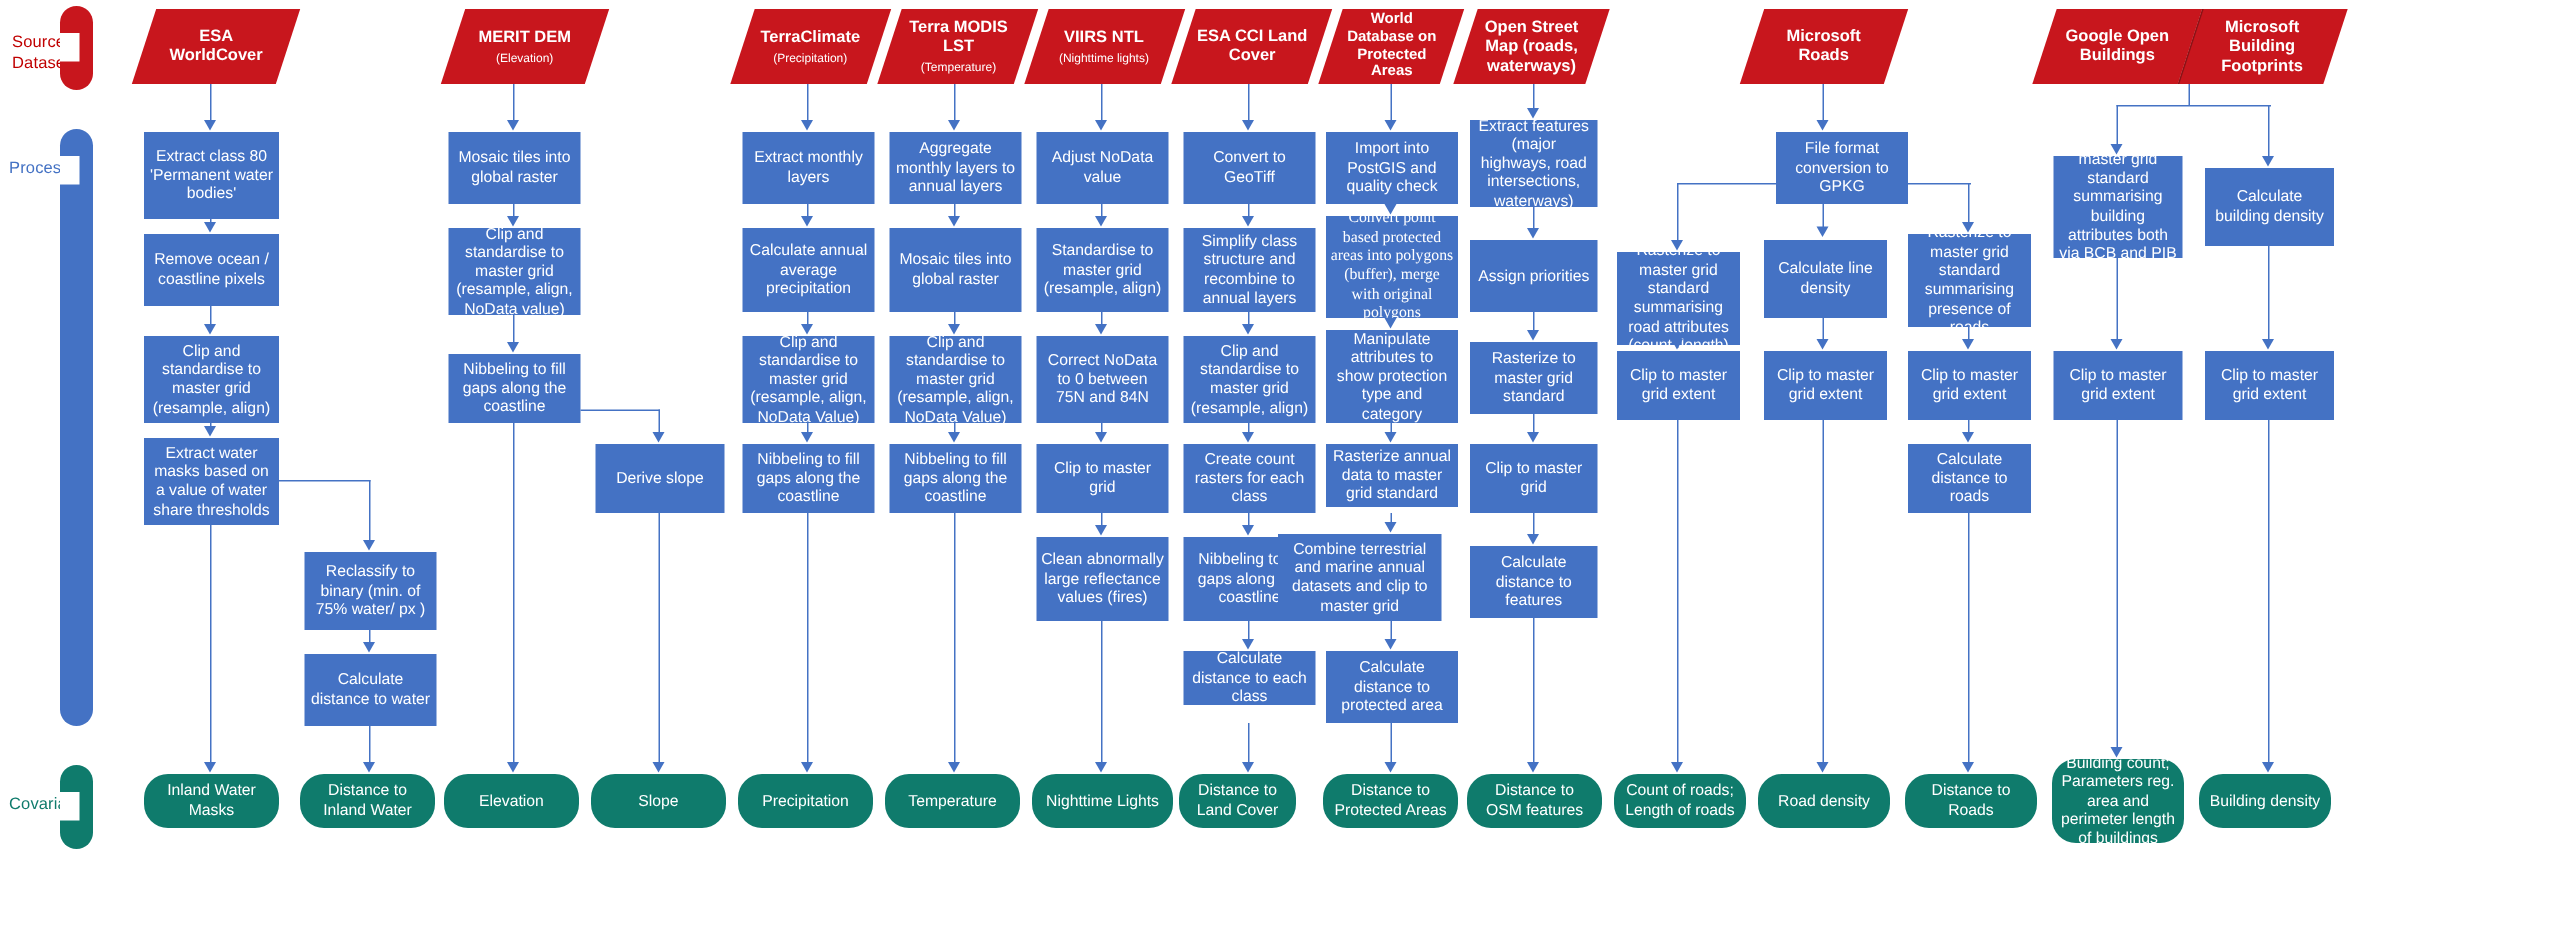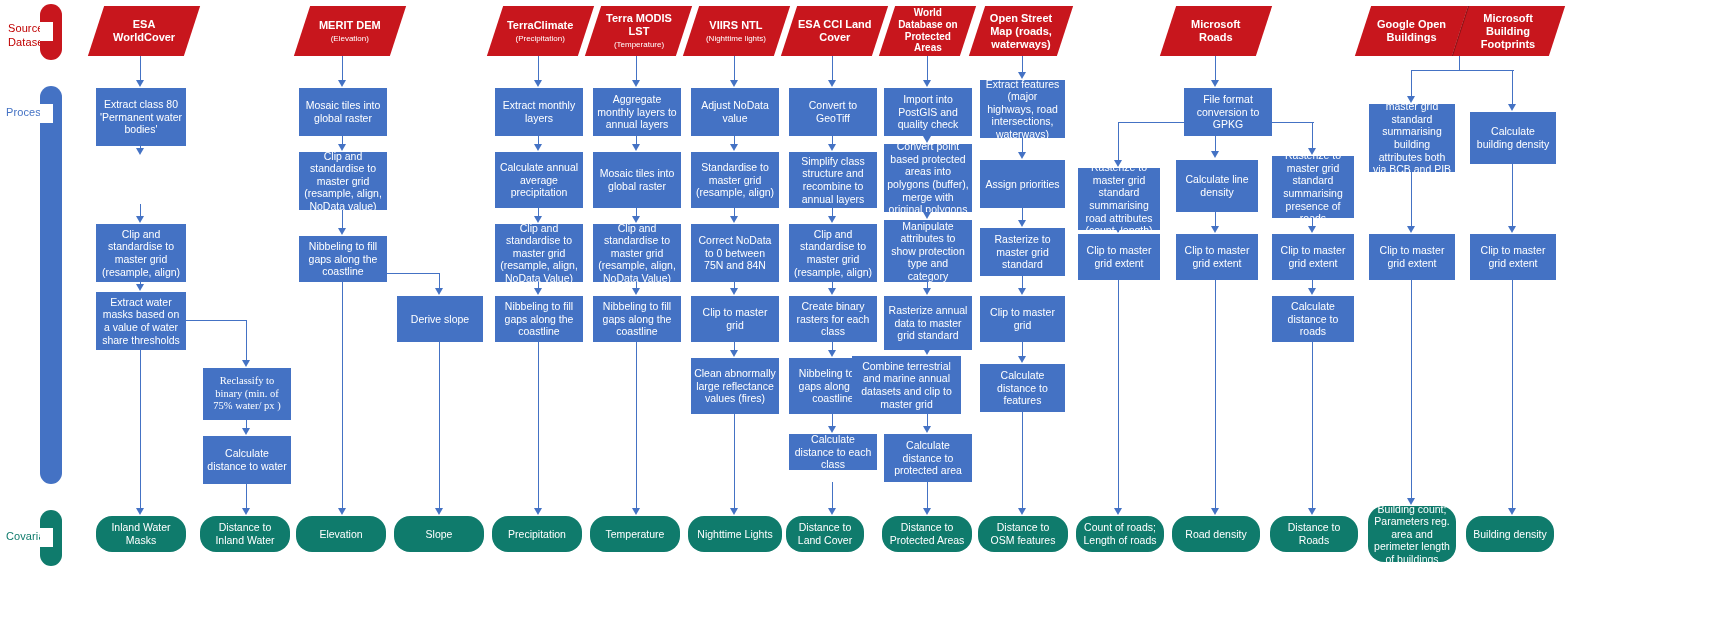--- a/index.html
+++ b/index.html
@@ -200,23 +200,24 @@
   </div>
   <div class="src-node" style="left:1460px; top:6px; width:97px; height:50px;">
     <div class="src-inner">
       <span class="src-title">Microsoft<br>Building<br>Footprints</span>
 
     </div>
   </div>
   <div class="src-split-line" style="left:1460px; top:6px; height:50px;"></div>
 
   <div class="proc-node" style="left:96px; top:88px; width:90px; height:58px;">Extract class 80 'Permanent water bodies'</div>
+  <div class="proc-node" style="left:96px; top:156px; width:90px; height:48px;">Remove ocean / coastline pixels</div>
   <div class="proc-node" style="left:96px; top:224px; width:90px; height:58px;">Clip and standardise to master grid (resample, align)</div>
   <div class="proc-node" style="left:96px; top:292px; width:90px; height:58px;">Extract water masks based on a value of water share thresholds</div>
-  <div class="proc-node" style="left:203px; top:368px; width:88px; height:52px;font-family:Liberation Serif, serif;">Reclassify to binary (min. of 75% water/ px )</div>
+  <div class="proc-node" style="left:203px; top:368px; width:88px; height:52px;">Reclassify to binary (min. of 75% water/ px )</div>
   <div class="proc-node" style="left:203px; top:436px; width:88px; height:48px;">Calculate distance to water</div>
 
   <div class="proc-node" style="left:299px; top:88px; width:88px; height:48px;">Mosaic tiles into global raster</div>
   <div class="proc-node" style="left:299px; top:152px; width:88px; height:58px;">Clip and standardise to master grid (resample, align, NoData value)</div>
   <div class="proc-node" style="left:299px; top:236px; width:88px; height:46px;">Nibbeling to fill gaps along the coastline</div>
   <div class="proc-node" style="left:397px; top:296px; width:86px; height:46px;">Derive slope</div>
 
   <div class="proc-node" style="left:495px; top:88px; width:88px; height:48px;">Extract monthly layers</div>
   <div class="proc-node" style="left:495px; top:152px; width:88px; height:56px;">Calculate annual average precipitation</div>
   <div class="proc-node" style="left:495px; top:224px; width:88px; height:58px;">Clip and standardise to master grid (resample, align, NoData Value)</div>
@@ -229,28 +230,28 @@
 
   <div class="proc-node" style="left:691px; top:88px; width:88px; height:48px;">Adjust NoData value</div>
   <div class="proc-node" style="left:691px; top:152px; width:88px; height:56px;">Standardise to master grid (resample, align)</div>
   <div class="proc-node" style="left:691px; top:224px; width:88px; height:58px;">Correct NoData to 0 between 75N and 84N</div>
   <div class="proc-node" style="left:691px; top:296px; width:88px; height:46px;">Clip to master grid</div>
   <div class="proc-node" style="left:691px; top:358px; width:88px; height:56px;">Clean abnormally large reflectance values (fires)</div>
 
   <div class="proc-node" style="left:789px; top:88px; width:88px; height:48px;">Convert to GeoTiff</div>
   <div class="proc-node" style="left:789px; top:152px; width:88px; height:56px;">Simplify class structure and recombine to annual layers</div>
   <div class="proc-node" style="left:789px; top:224px; width:88px; height:58px;">Clip and standardise to master grid (resample, align)</div>
-  <div class="proc-node" style="left:789px; top:296px; width:88px; height:46px;">Create binary rasters for each class</div>
+  <div class="proc-node" style="left:789px; top:296px; width:88px; height:46px;">Create count rasters for each class</div>
   <div class="proc-node" style="left:789px; top:358px; width:88px; height:56px;">Nibbeling to fill gaps along the coastline</div>
   <div class="proc-node" style="left:789px; top:434px; width:88px; height:36px;">Calculate distance to each class</div>
 
   <div class="proc-node" style="left:884px; top:88px; width:88px; height:48px;">Import into PostGIS and quality check</div>
-  <div class="proc-node" style="left:884px; top:144px; width:88px; height:68px;">Convert point based protected areas into polygons (buffer), merge with original polygons</div>
+  <div class="proc-node" style="left:884px; top:144px; width:88px; height:68px;font-family:Liberation Serif, serif;">Convert point based protected areas into polygons (buffer), merge with original polygons</div>
   <div class="proc-node" style="left:884px; top:220px; width:88px; height:62px;">Manipulate attributes to show protection type and category</div>
-  <div class="proc-node" style="left:884px; top:296px; width:88px; height:54px;">Rasterize annual data to master grid standard</div>
+  <div class="proc-node" style="left:884px; top:296px; width:88px; height:42px;">Rasterize annual data to master grid standard</div>
   <div class="proc-node" style="left:852px; top:356px; width:109px; height:58px;">Combine terrestrial and marine annual datasets and clip to master grid</div>
   <div class="proc-node" style="left:884px; top:434px; width:88px; height:48px;">Calculate distance to protected area</div>
 
   <div class="proc-node" style="left:980px; top:80px; width:85px; height:58px;">Extract features (major highways, road intersections, waterways)</div>
   <div class="proc-node" style="left:980px; top:160px; width:85px; height:48px;">Assign priorities</div>
   <div class="proc-node" style="left:980px; top:228px; width:85px; height:48px;">Rasterize to master grid standard</div>
   <div class="proc-node" style="left:980px; top:296px; width:85px; height:46px;">Clip to master grid</div>
   <div class="proc-node" style="left:980px; top:364px; width:85px; height:48px;">Calculate distance to features</div>
 
   <div class="proc-node" style="left:1184px; top:88px; width:88px; height:48px;">File format conversion to GPKG</div>

